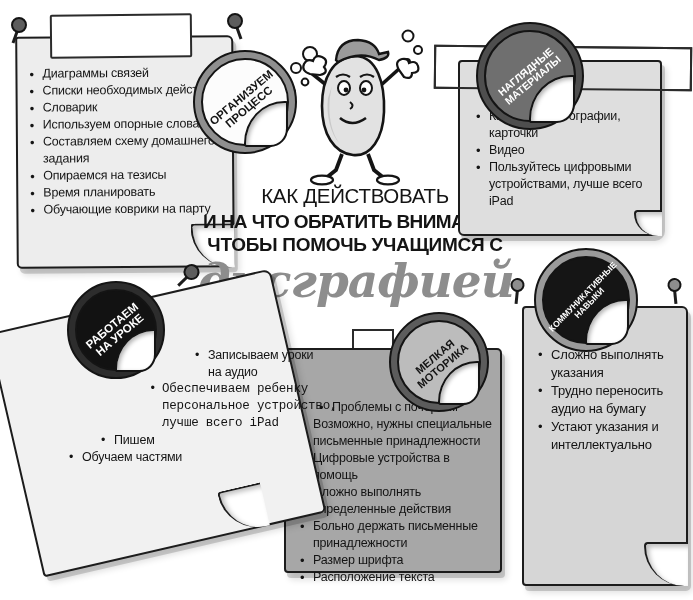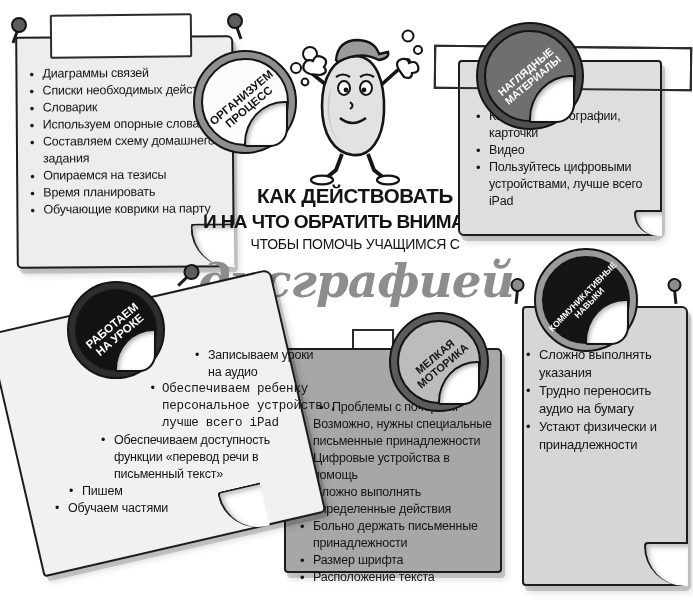--- a/index.html
+++ b/index.html
@@ -39,23 +39,23 @@
     position:absolute;right:7%;bottom:5%;width:40%;height:42%;background:#fff;
     border:2px solid #141414;border-radius:92% 4% 40% 6%;
     box-shadow:inset 2px 2px 4px rgba(0,0,0,.3);
   }
   
   .pin{position:absolute;width:24px;height:30px;}
   .strip{position:absolute;background:#fff;border:2px solid #2b2b2b;}
   .strip.outline-only{background:transparent;}
   
   #headline{position:absolute;left:198px;top:183px;width:314px;text-align:center;}
-  #headline .h1{font-size:20.5px;font-weight:bold;letter-spacing:-0.3px;line-height:26px;}
+  #headline .h1{font-size:20.5px;font-weight:normal;letter-spacing:-0.3px;line-height:26px;}
   #headline .h2{font-size:19px;font-weight:bold;letter-spacing:-0.6px;line-height:25px;}
-  #headline .h3{font-size:14px;font-weight:normal;letter-spacing:-0.3px;line-height:21px;}
+  #headline .h3{font-size:19px;font-weight:bold;letter-spacing:-0.3px;line-height:21px;}
   #headline .keyword{
     font-family:"DejaVu Serif","Liberation Serif",serif;font-style:italic;font-weight:bold;
     font-size:47px;color:#8d8d8d;line-height:52px;letter-spacing:-1px;
   }
   
   #note1{left:16px;top:36px;width:214px;height:228px;background:#ededed;border-radius:3px 6px 4px 5px;transform:rotate(-.4deg);}
   #note1 ul{padding:27px 6px 0 10px;}
   #label1{left:50px;top:14px;width:138px;height:40px;z-index:5;border-radius:2px;transform:rotate(-.6deg);}
   #badge1{left:193px;top:50px;width:100px;height:100px;background:#8f8f8f;z-index:6;}
   #badge1 .face{background:#fcfcfc;color:#141414;}
@@ -86,21 +86,21 @@
   #tab4{left:352px;top:329px;width:38px;height:40px;z-index:3;}
   #note4{left:284px;top:348px;width:214px;height:221px;background:#a7a7a7;z-index:4;border-radius:3px 5px 4px 4px;}
   #note4 ul{padding:49px 4px 0 12px;}
   #note4 li:nth-child(1){padding-left:34px;}
   #note4 li:nth-child(1)::before{left:21px;}
   #badge4{left:389px;top:312px;width:96px;height:96px;background:#5c5c5c;z-index:6;}
   #badge4 .face{background:#bcbcbc;color:#141414;}
   #badge4 .btext{font-size:11px;}
   
   #note5{left:522px;top:306px;width:162px;height:276px;background:#d6d6d6;z-index:4;border-radius:4px 6px 5px 4px;}
-  #note5 ul{padding:38px 4px 0 0;}
+  #note5 ul{padding:38px 4px 0 12px;}
   #note5 li{font-size:13px;line-height:18px;}
   #badge5{left:534px;top:248px;width:100px;height:100px;background:#9a9a9a;z-index:6;}
   #badge5 .face{background:#151515;color:#fff;}
   #badge5 .btext{font-size:8.6px;transform:rotate(-46deg);}
   
   #mascot{position:absolute;left:280px;top:26px;width:150px;height:160px;z-index:2;}
 </style>
 </head>
 <body>
 
@@ -207,21 +207,20 @@
     <div class="h3">ЧТОБЫ ПОМОЧЬ УЧАЩИМСЯ С</div>
     <div class="keyword">дисграфией</div>
   </div>
 
   <div class="note" id="note3">
     <div class="curl" style="right:56px;"></div>
   </div>
   <ul id="note3text">
       <li>Записываем уроки на аудио</li>
       <li>Обеспечиваем ребенку персональное устройство, лучше всего iPad</li>
-      <li>Обеспечиваем доступность функции «перевод речи в письменный текст»</li>
       <li>Пишем</li>
       <li>Обучаем частями</li>
     </ul>
   <svg class="pin" style="left:176px;top:262px;z-index:11;transform:rotate(26deg);" viewBox="0 0 24 30">
     <line x1="12" y1="13" x2="7" y2="27" stroke="#1c1c1c" stroke-width="3"></line>
     <circle cx="13" cy="9" r="7" fill="#5d5d5d" stroke="#141414" stroke-width="2"></circle>
   </svg>
   <div class="badge" id="badge3">
     <div class="face">
       <div class="btext">
@@ -251,21 +250,21 @@
         <div>МОТОРИКА</div>
       </div>
     </div>
     <div class="bcurl"></div>
   </div>
 
   <div class="note" id="note5">
     <ul>
         <li>Сложно выполнять указания</li>
         <li>Трудно переносить аудио на бумагу</li>
-        <li>Устают физически и принадлежности</li>
+        <li>Устают указания и интеллектуально</li>
       </ul>
     <div class="curl"></div>
   </div>
   <svg class="pin" style="left:506px;top:276px;z-index:6;transform:rotate(-14deg);" viewBox="0 0 24 30">
     <line x1="12" y1="13" x2="7" y2="27" stroke="#1c1c1c" stroke-width="3"></line>
     <circle cx="13" cy="9" r="6" fill="#8d8d8d" stroke="#141414" stroke-width="2"></circle>
   </svg>
   <svg class="pin" style="left:662px;top:276px;z-index:6;transform:scaleX(-1) rotate(-14deg);" viewBox="0 0 24 30">
     <line x1="12" y1="13" x2="7" y2="27" stroke="#1c1c1c" stroke-width="3"></line>
     <circle cx="13" cy="9" r="6" fill="#8d8d8d" stroke="#141414" stroke-width="2"></circle>

